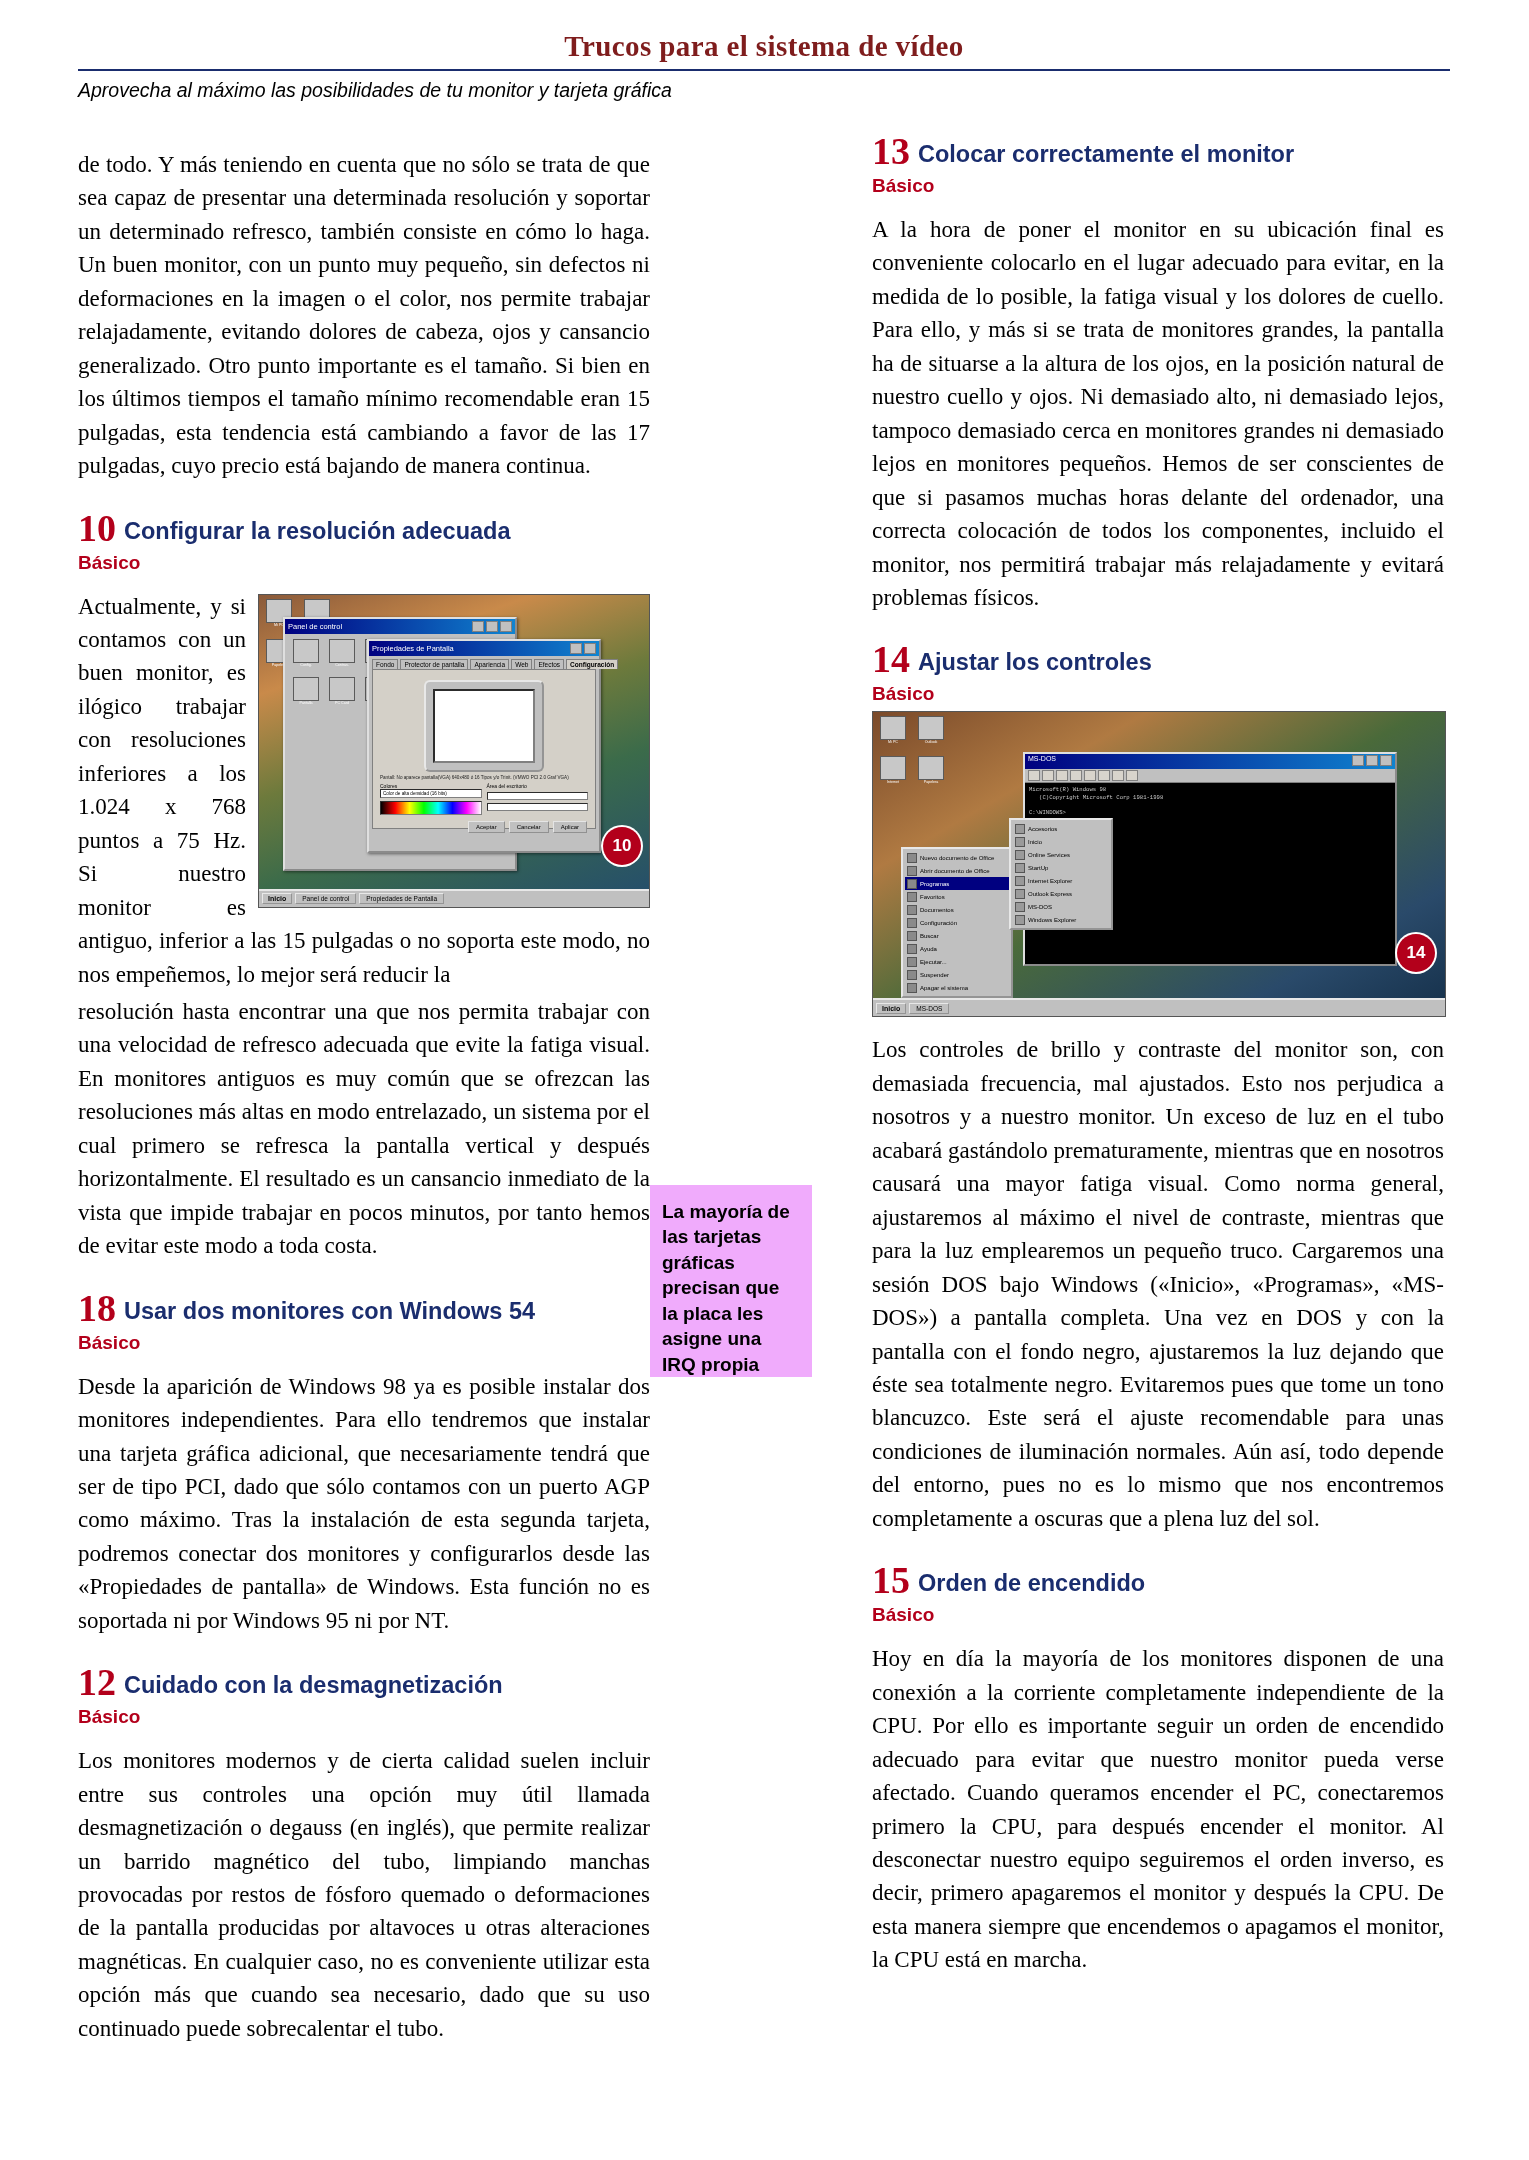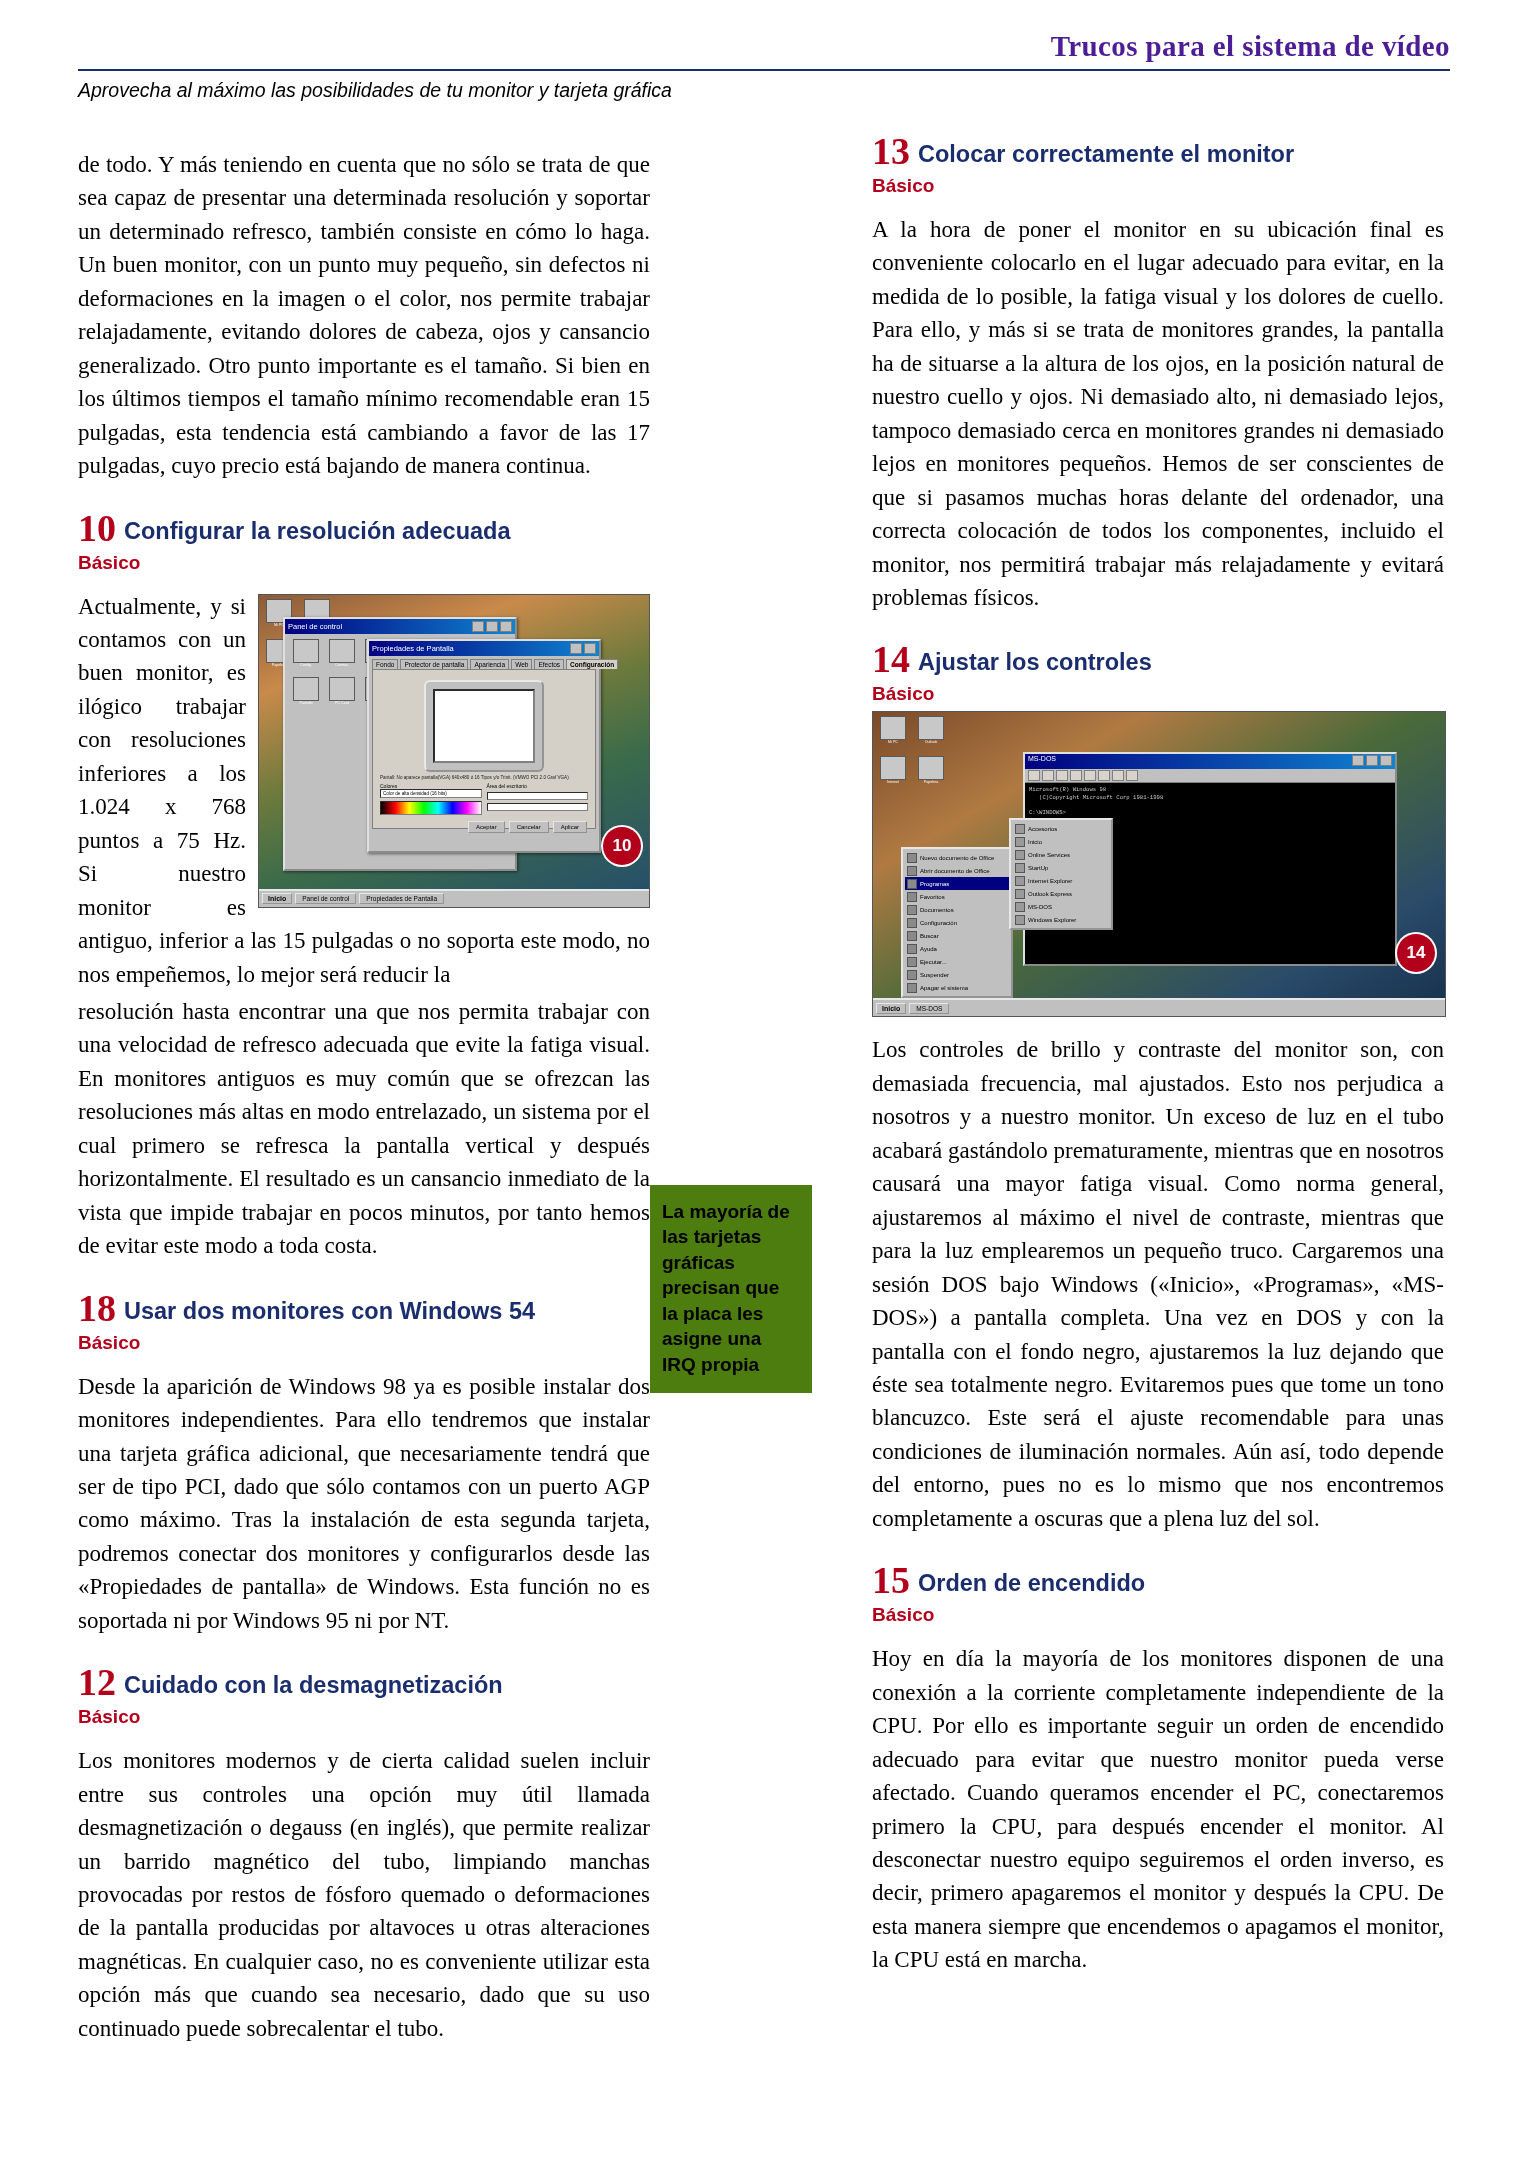--- a/index.html
+++ b/index.html
@@ -26,22 +26,22 @@
   .header {
     position: absolute;
     left: 78px;
     top: 30px;
     width: 1372px;
   }
   .header-title {
     font-family: "Liberation Serif", serif;
     font-weight: bold;
     font-size: 29px;
-    color: #4c1d95;
-    text-align: right;
+    color: #7f1d1d;
+    text-align: center;
     letter-spacing: 0.4px;
   }
   .header-rule {
     border-bottom: 2px solid #1a2d6e;
     margin-top: 6px;
     width: 100%;
   }
   .header-sub {
     font-family: "Liberation Sans", sans-serif;
     font-style: italic;
@@ -311,22 +311,22 @@
   }
   .submenu div.mi { display:flex; align-items:center; gap:3px; padding: 1.5px 2px; }
   .submenu div.mi .sq { width: 8px; height: 8px; background:#9a9a9a; border:1px solid #555; }
 
   
   .pullquote {
     position: absolute;
     left: 650px;
     top: 1185px;
     width: 162px;
-    background: #4d7c0f;
-    padding: 14px 12px 16px 12px;
+    background: #f0abfc;
+    padding: 14px 12px 0 12px;
     box-sizing: border-box;
     font-family: "Liberation Sans", sans-serif;
     font-weight: bold;
     font-size: 19px;
     line-height: 1.34;
     color: #000;
   }
 
   .clearfix::after { content: ""; display: block; clear: both; }
 </style>

